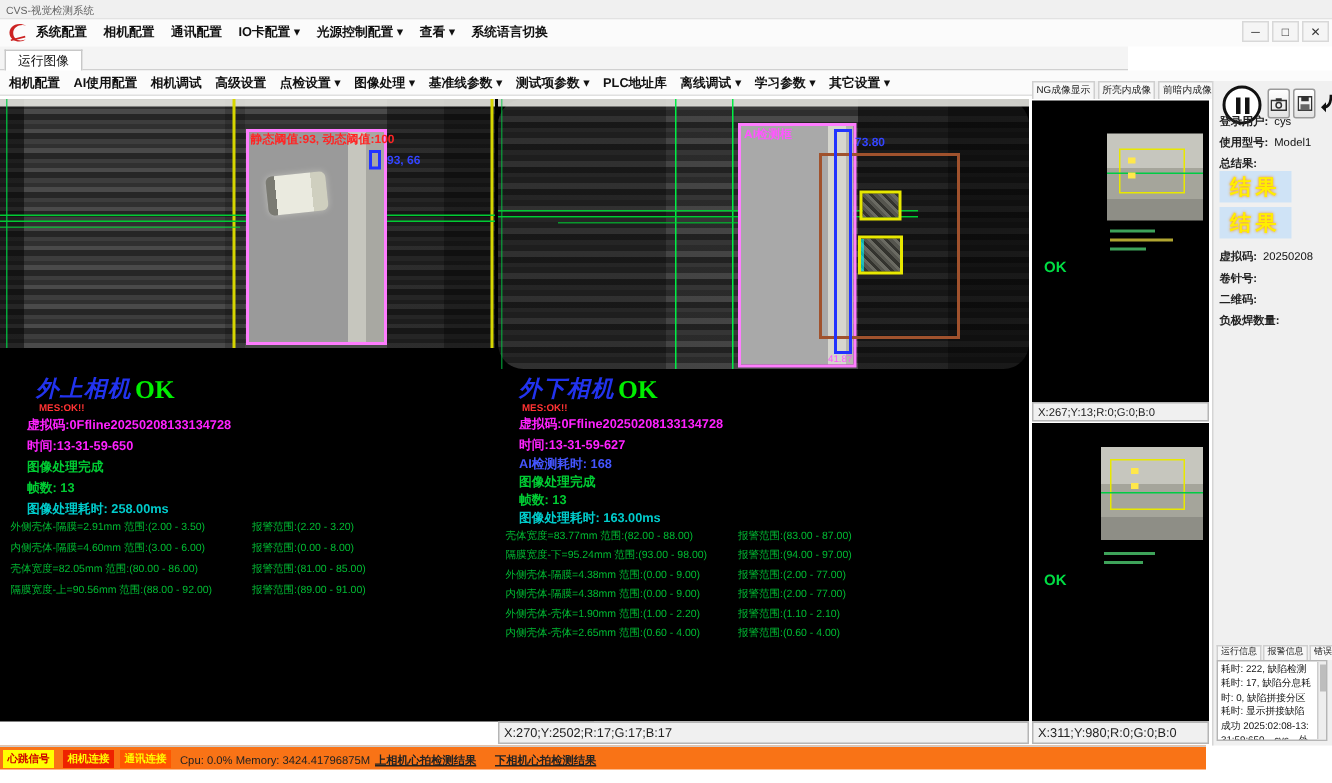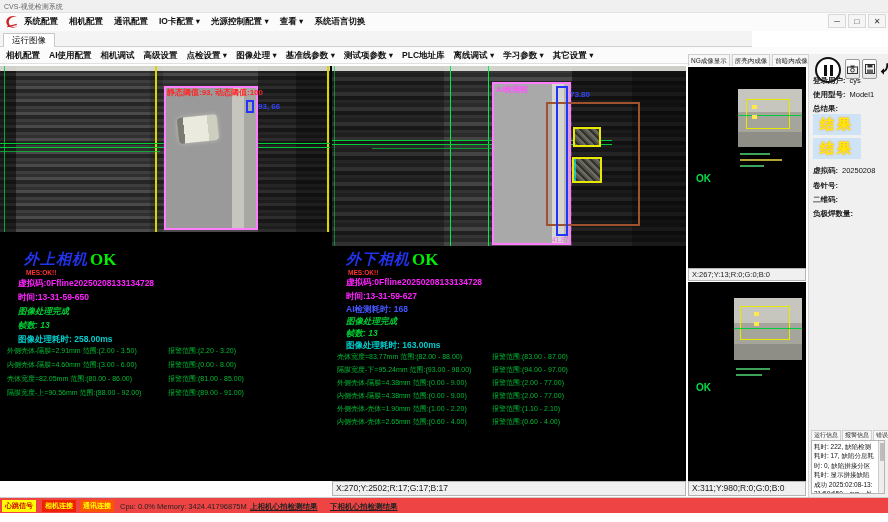--- a/index.html
+++ b/index.html
@@ -28,20 +28,21 @@
   .cam-img { position:absolute; left:0; top:0; }
   .view-left .cam-img { width:330px; height:166px;
     background:
       linear-gradient(90deg, rgba(0,0,0,.50) 0 16px, rgba(0,0,0,0) 16px 150px, rgba(0,0,0,.18) 150px 163px, rgba(0,0,0,0) 163px 258px, rgba(0,0,0,.40) 258px 296px, rgba(0,0,0,.58) 296px 330px),
       repeating-linear-gradient(0deg, #4a4a4a 0 3px, #303030 3px 6px, #3d3d3d 6px 9px, #262626 9px 13px);
   }
   .view-mid .cam-img { width:354px; height:180px;
     background:
       linear-gradient(90deg, rgba(0,0,0,.35) 0 112px, rgba(0,0,0,.08) 112px 158px, rgba(0,0,0,0) 158px 240px, rgba(0,0,0,.52) 240px 300px, rgba(0,0,0,.66) 300px 354px),
       repeating-linear-gradient(0deg, #4a4a4a 0 4px, #2e2e2e 4px 8px, #393939 8px 11px, #242424 11px 15px);
+    border-radius: 17px;
   }
   .white-top { position:absolute; left:0; top:0; height:5px; width:100%; background:rgba(242,242,236,.85); }
   .yvline { position:absolute; top:0; width:2px; background:#d6d600; }
   .gvline { position:absolute; top:0; width:1px; background:#00cc44; }
   .ghline { position:absolute; height:1px; background:#00cc33; }
   .pink-rect { position:absolute; border:2px solid #ff7dff; }
   .view-left .pink-rect { left:164px; top:20px; width:94px; height:144px;
     background:linear-gradient(90deg,#9a9a9a 0 66px, #c6c6be 66px 78px, #a8a8a2 78px 94px); }
   .view-mid .pink-rect { left:160px; top:16px; width:79px; height:163px;
     background:linear-gradient(90deg,#a9a9a9 0 58px, #d6d6ce 58px 70px, #b8b8b0 70px 79px); }
@@ -59,21 +60,21 @@
     background:repeating-linear-gradient(45deg,#6a6a62 0 2px,#33332e 2px 4px,#55554e 4px 6px); }
   .yr1 { left:241px; top:61px; width:28px; height:20px; }
   .yr2 { left:240px; top:91px; width:30px; height:26px; box-shadow:inset 2px 0 0 rgba(0,255,255,.6); }
 
   
   .cam-title { position:absolute; white-space:nowrap;font-family:Liberation Serif, serif; }
   .cam-title .t-name { font-size:15px; font-weight:bold; font-style:italic; color:#2233ee; letter-spacing:1px; }
   .cam-title .t-ok { font-size:17px; font-weight:bold; color:#00ee00; margin-left:2px; }
   .ng-line { position:absolute; font-size:6.5px; color:#ff3333; font-weight:bold; }
   .iline { position:absolute; font-size:8.5px; font-weight:bold; white-space:nowrap; }
-  .c-mag { color:#ff22ff; } .c-grn { color:#00cc33;font-style:italic; } .c-cyn { color:#00cccc; } .c-blu { color:#4455ff; }
+  .c-mag { color:#ff22ff; } .c-grn { color:#00cc33; } .c-cyn { color:#00cccc; } .c-blu { color:#4455ff; }
   .meas { position:absolute; }
   .meas-row { position:relative; height:14px; }
   .view-mid .meas-row { height:13px; }
   .mval, .malarm { position:absolute; top:0; font-size:7px; color:#00bb33; white-space:nowrap; }
   .view-left .malarm { left:161px; }
   .view-mid  .malarm { left:155px; }
 
   .strip { position:absolute; height:15px; background:#f0f0f0; border:1px solid #b5b5b5; font-size:8.5px; color:#222; line-height:13px; padding-left:3px; }
   .strip-left { left:0; top:481px; width:330px; }
   .strip-mid  { left:332px; top:481px; width:354px; }
@@ -108,21 +109,21 @@
   .res-block { position:absolute; left:4px; width:48px; height:21px; background:#cfe3f6; text-align:center; }
   .res-block span { font-size:14px; font-weight:bold; color:#ffee00; letter-spacing:3px; line-height:21px; text-shadow:0 0 2px #ff8800; }
   .log-tabs { position:absolute; left:2px; top:376px; display:flex; gap:1px; }
   .log-tab { font-size:6px; color:#222; background:#f7f7f7; border:1px solid #cfcfcf; border-bottom:none; padding:0 2px; line-height:9px; white-space:nowrap; }
   .log-box { position:absolute; left:2px; top:386px; width:74px; height:54px; background:#ffffff; border:1px solid #b5b5b5; overflow:hidden; }
   .log-text { position:absolute; left:2px; top:1px; width:62px; font-size:6.5px; line-height:1.45; color:#111; word-break:break-all; }
   .log-scroll { position:absolute; right:0; top:0; width:6px; height:100%; background:#eeeeee; border-left:1px solid #cccccc; }
   .log-scroll i { position:absolute; left:1px; top:2px; width:4px; height:18px; background:#bdbdbd; display:block; }
 
   
-  .statusbar { position:absolute; left:0; top:497px; width:888px; height:16px; background:#ef4444; border-top:1px solid #cccccc; }
+  .statusbar { position:absolute; left:0; top:497px; width:804px; height:16px; background:#f97316; border-top:1px solid #cccccc; }
   .badge { position:absolute; top:2px; font-size:7px; font-weight:bold; padding:1px 3px; white-space:nowrap; }
   .badge-heartbeat { left:2px; background:#ffff00; color:#cc0000; }
   .badge-camera { left:42px; background:#ee2200; color:#ffff00; }
   .badge-comm { left:80px; background:#ff5500; color:#ffff00; }
   .sb-text { position:absolute; top:4px; font-size:7.5px; color:#222; white-space:nowrap; }
   .sb-cpu { left:120px; }
   .sb-upper { left:250px; text-decoration:underline; font-weight:bold; }
   .sb-lower { left:330px; text-decoration:underline; font-weight:bold; }
 </style>
 </head>

